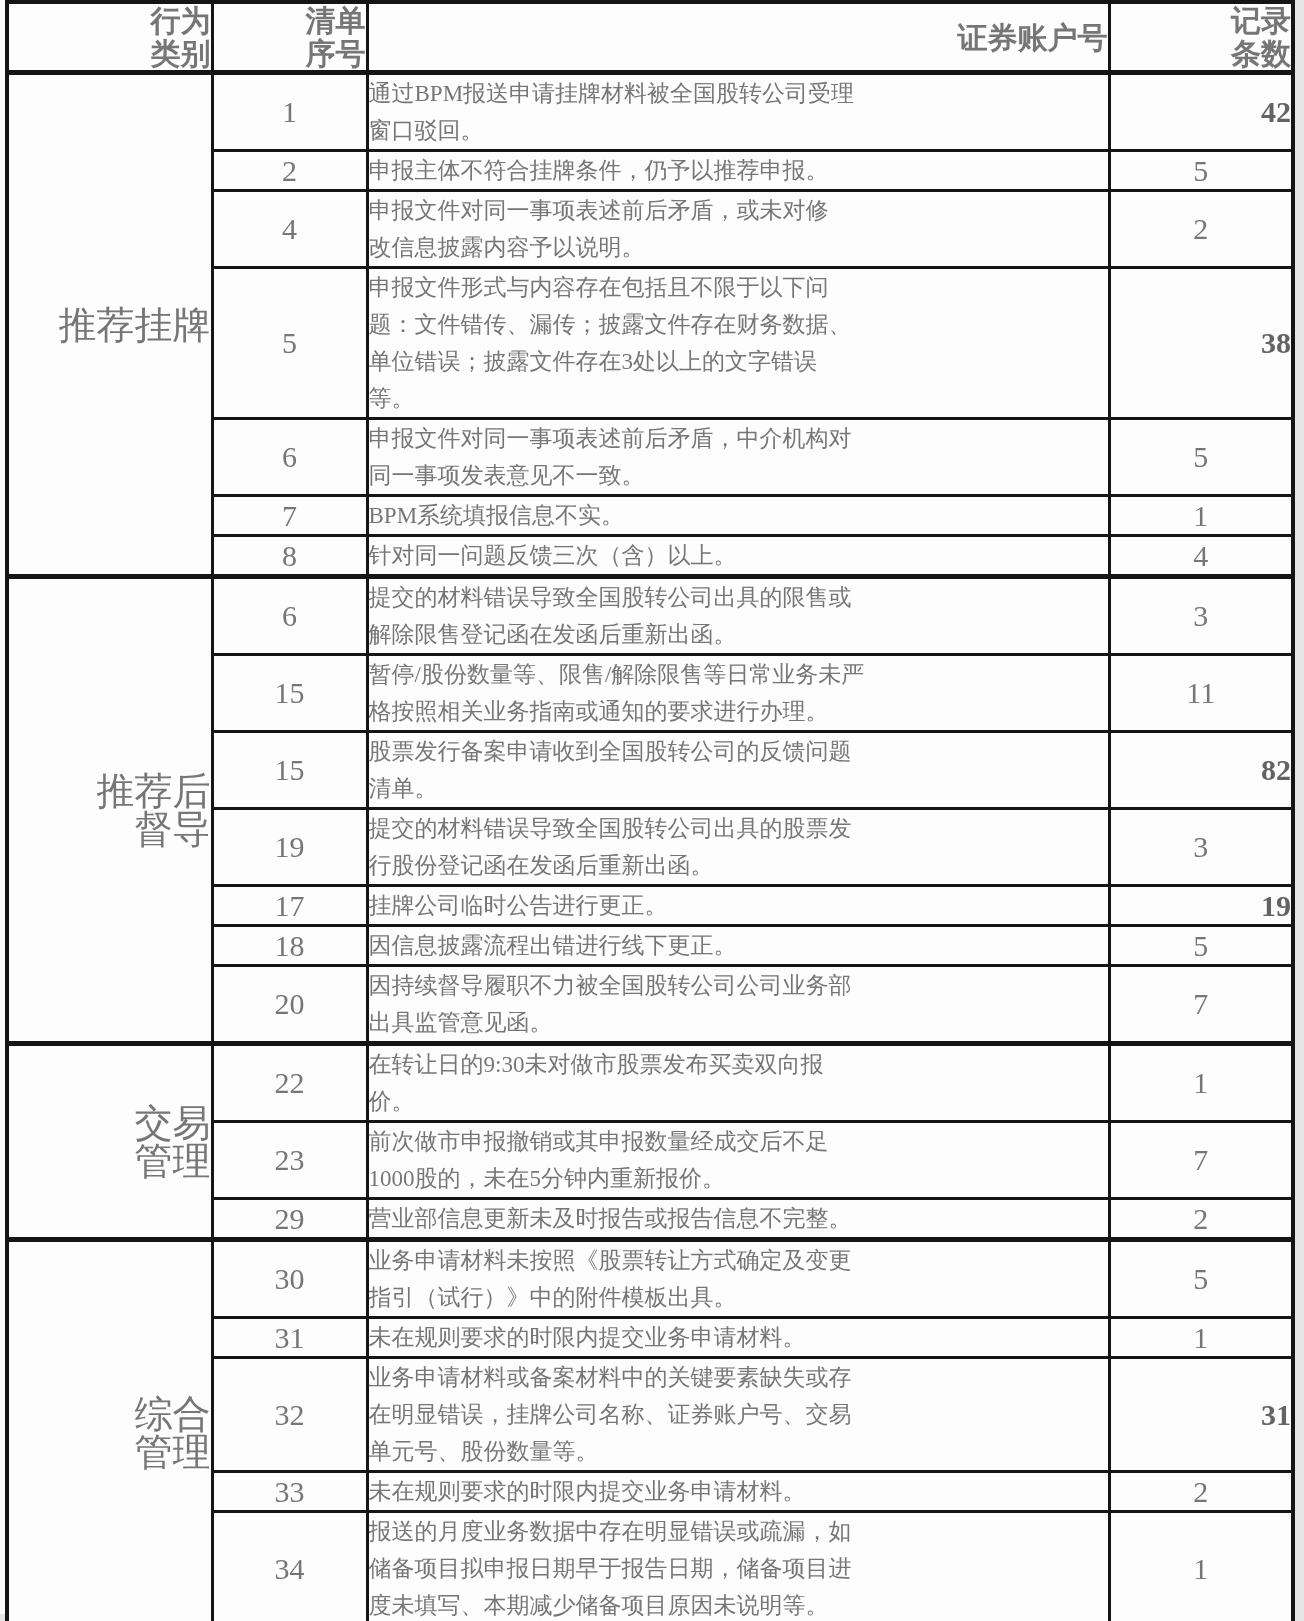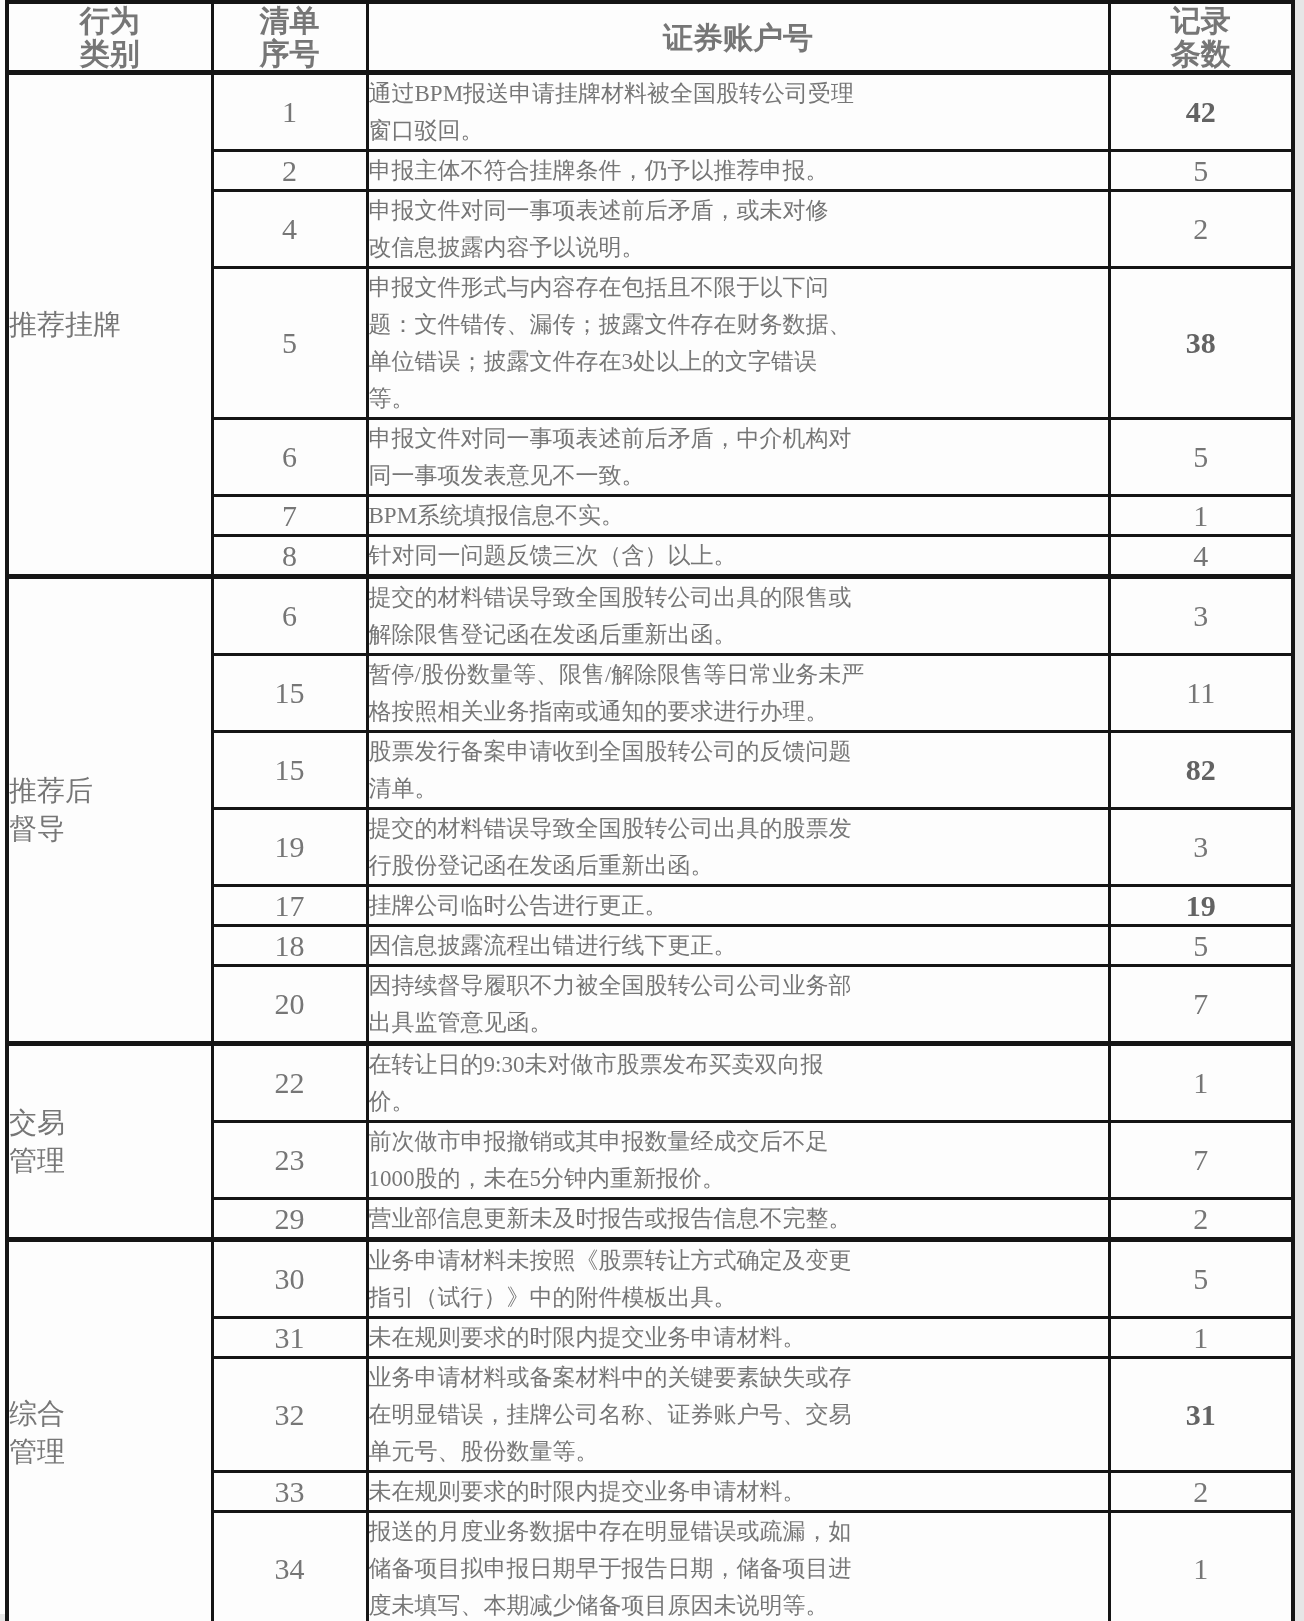--- a/index.html
+++ b/index.html
@@ -38,30 +38,30 @@
     padding: 0;
     overflow: hidden;
   }
   table.neg-table { border: 4px solid #151515; }
 
   thead th {
     height: 66px;
     font-size: 30px;
     line-height: 33px;
     font-weight: bold;
-    text-align: center;
+    text-align: right;
     white-space: pre-line;
     border-bottom: 5px solid #151515;
     color: #6f6f6f;
   }
   tbody tr.group-start td { border-top: 5px solid #151515; }
 
   td.cat {
-    text-align: left;
-    font-size: 28px;
+    text-align: right;
+    font-size: 38px;
     line-height: 38px;
     white-space: pre-line;
   }
   td.no {
     text-align: center;
     font-size: 30px;
   }
   td.desc {
     font-size: 23px;
     line-height: 37px;
@@ -70,20 +70,21 @@
     text-align: left;
     margin-left: 34px;
   }
   td.cnt {
     text-align: center;
     font-size: 30px;
   }
   td.cnt.bold {
     font-weight: bold;
     color: #636363;
+    text-align: right;
   }
 </style>
 </head>
 <body>
 
 <div id="page">
   <table class="neg-table">
     <colgroup>
       <col class="c1">
         <col class="c2">

